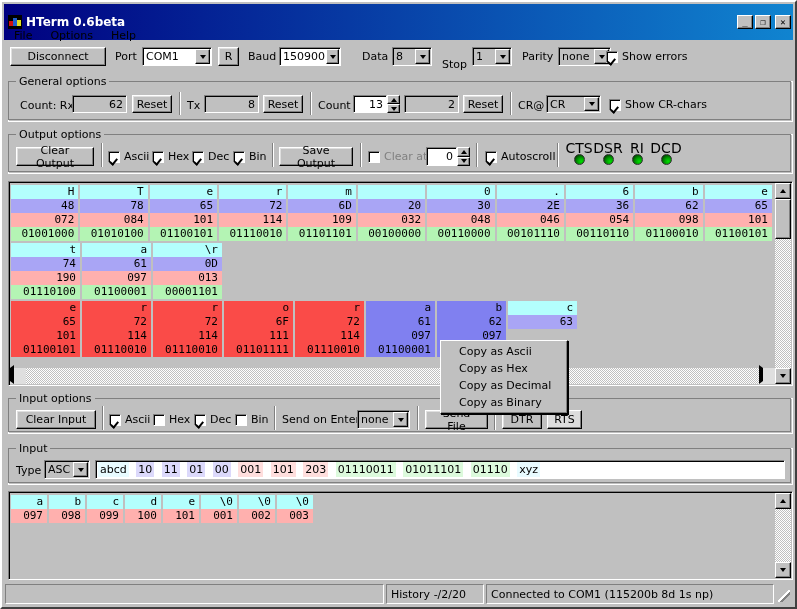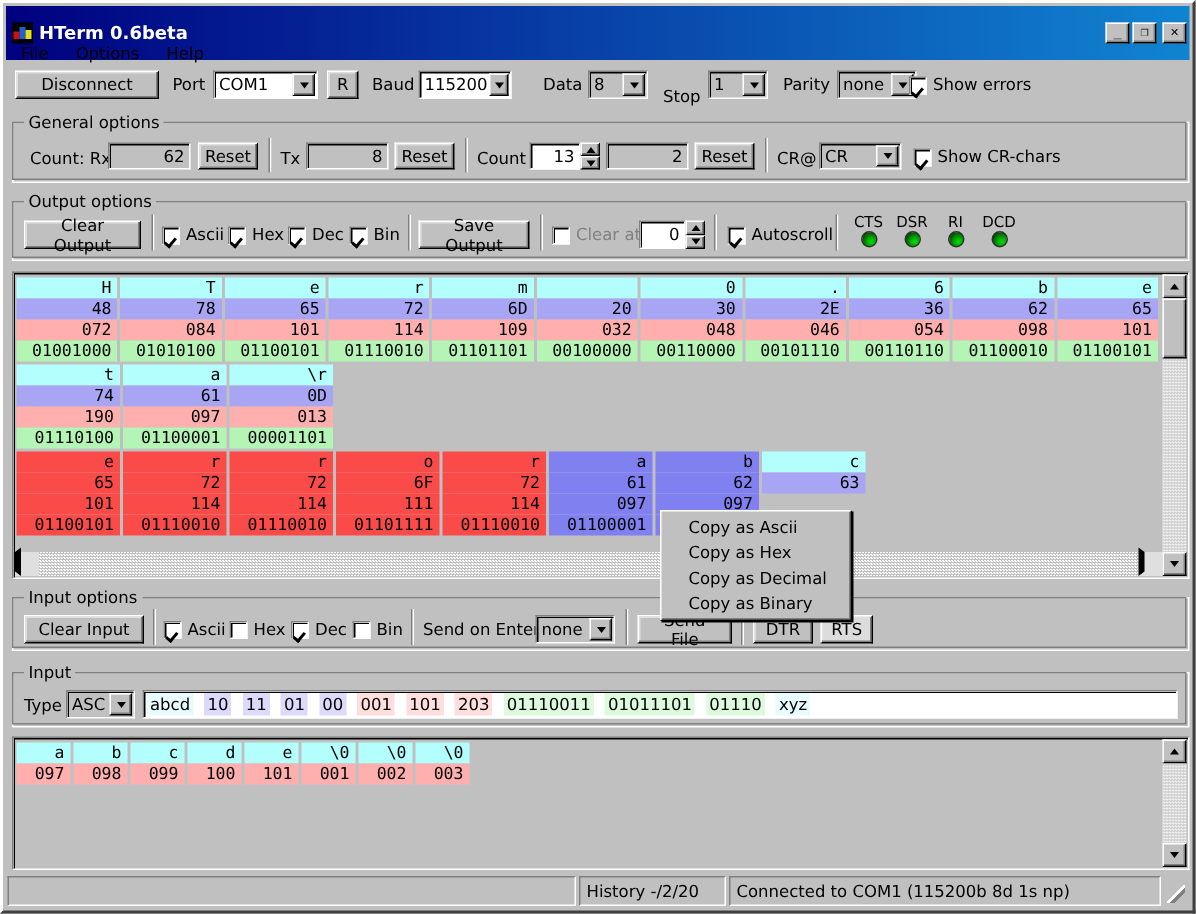--- a/index.html
+++ b/index.html
@@ -156,21 +156,21 @@
     box-shadow:inset -1px -1px 0 #808080;box-sizing:border-box;
   }
   .hbar{
     position:absolute;left:1px;right:17px;bottom:1px;height:16px;background:#dfdfdf;display:flex;
   }
   .hbar .btn-s{width:16px;height:16px;}
   .hbar .track{flex:1;background:repeating-conic-gradient(#fff 0% 25%, #c0c0c0 0% 50%) 0 0/2px 2px;}
 
   
   .led-wrap{display:flex;flex-direction:column;align-items:center;width:26px;}
-  .led-lbl{font-size:10px;line-height:11px;}
+  .led-lbl{font-size:14px;line-height:11px;}
   .led{
     width:11px;height:11px;border-radius:50%;
     background:radial-gradient(circle at 68% 70%, #00e000 0%, #00a000 38%, #005000 75%, #002800 100%);
     border:1px solid #303030;box-sizing:border-box;
   }
 
   
   .ctxmenu{
     position:absolute;background:#c0c0c0;
     border-top:1px solid #fff;border-left:1px solid #fff;
@@ -242,21 +242,21 @@
   <div class="combo" style="position:absolute;left:140px;top:45px;width:70px;height:19px;">
     <span>COM1</span>
     <span class="arw">
         <i class="tri-d"></i>
       </span>
   </div>
   <div class="btn" style="position:absolute;left:216px;top:45px;width:21px;height:19px;">R</div>
 
   <span style="position:absolute;left:246px;top:48px;">Baud</span>
   <div class="combo" style="position:absolute;left:277px;top:45px;width:62px;height:19px;">
-    <span>115200</span>
+    <span>150900</span>
     <span class="arw">
         <i class="tri-d"></i>
       </span>
   </div>
 
   <span style="position:absolute;left:360px;top:48px;">Data</span>
   <div class="combo gray" style="position:absolute;left:390px;top:45px;width:40px;height:19px;">
     <span>8</span>
     <span class="arw">
         <i class="tri-d"></i>

